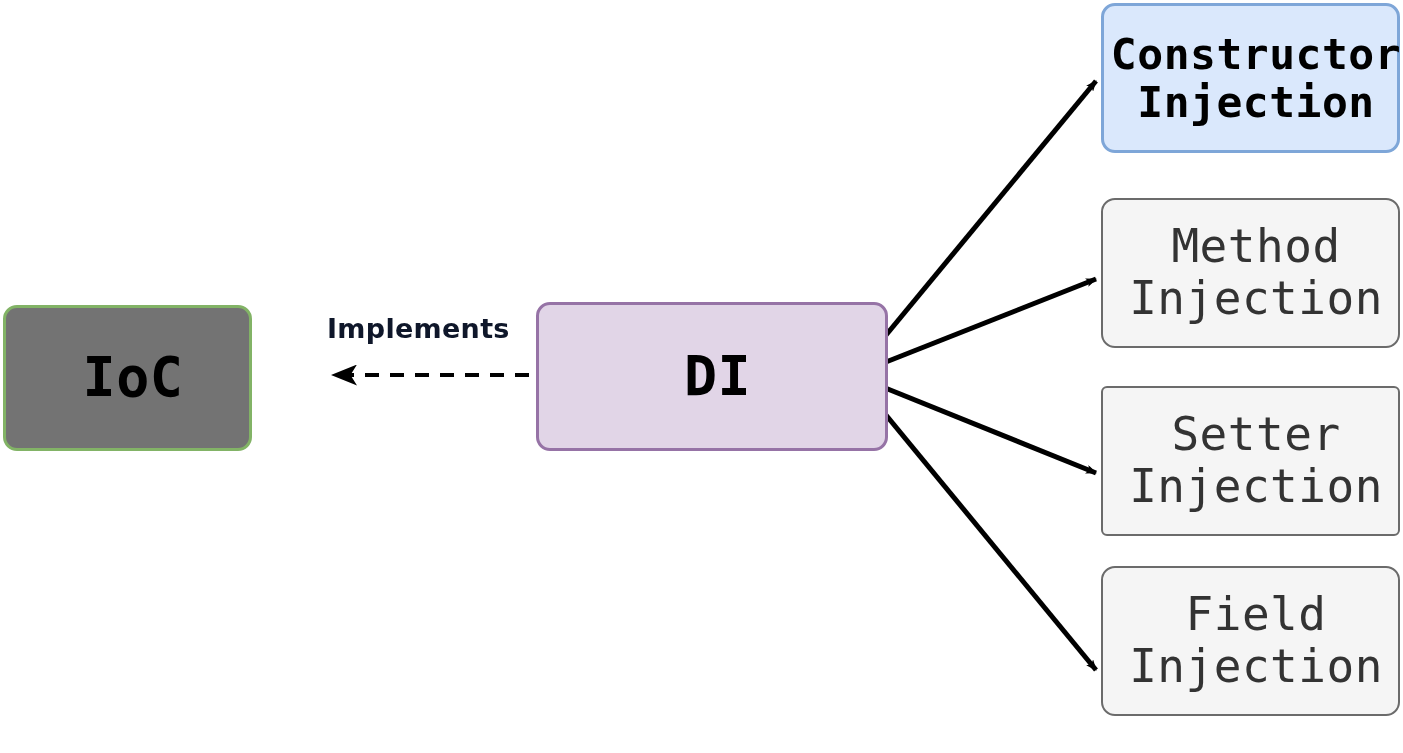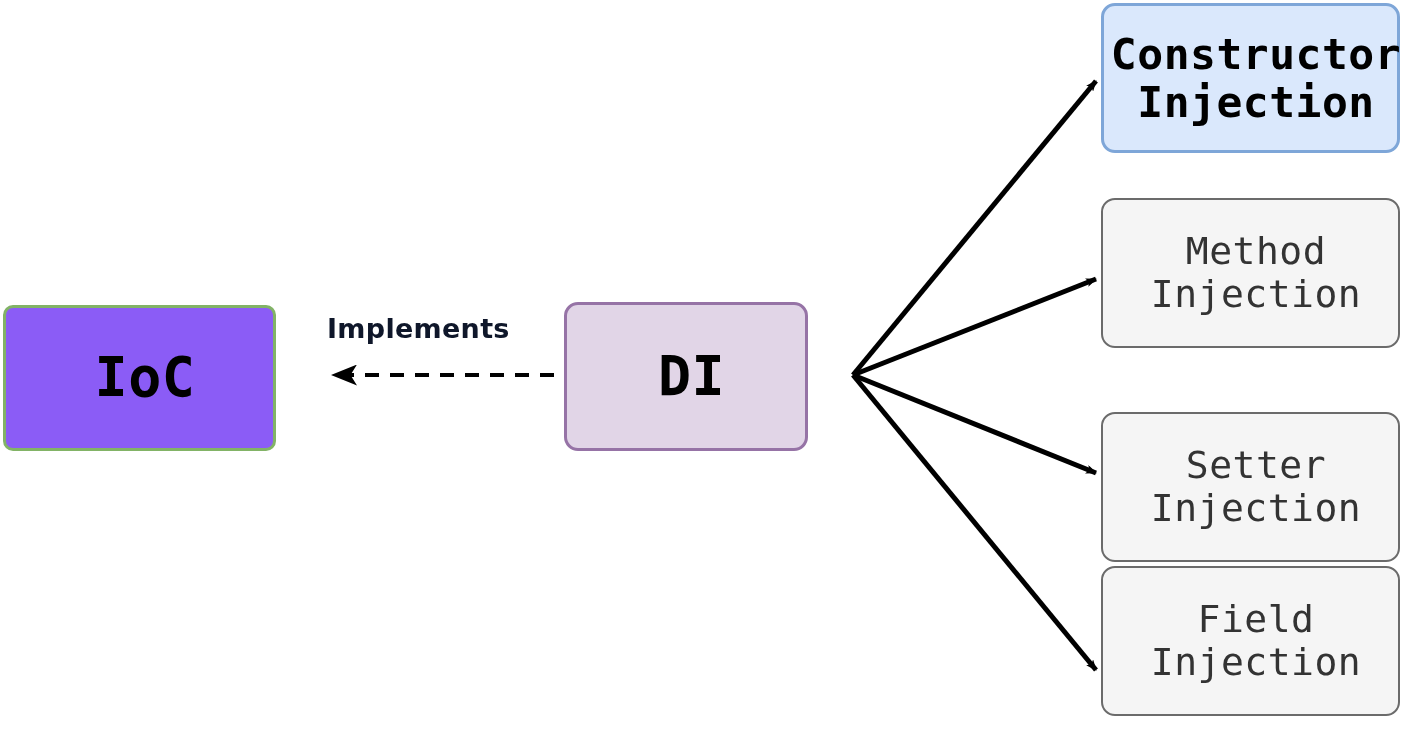--- a/index.html
+++ b/index.html
@@ -37,66 +37,65 @@
     border-style: solid;
     border-width: 3px;
     line-height: 1.12;
     white-space: pre-line;
     letter-spacing: 0.5px;
     padding-left: 11px;
   }
   .node-ioc {
     left: 3px;
     top: 305px;
-    width: 273px;
+    width: 249px;
     height: 146px;
-    background: #8b5cf6;
+    background: #737373;
     border-color: #82b366;
     color: #000000;
     font-size: 55px;
     font-family: "DejaVu Sans Mono", monospace;
     font-weight: 600;
-    border-radius: 10px;
   }
   .node-di {
-    left: 564px;
+    left: 536px;
     top: 302px;
-    width: 244px;
+    width: 352px;
     height: 149px;
     background: #e1d5e7;
     border-color: #9673a6;
     color: #000000;
     font-size: 55px;
     font-family: "DejaVu Sans Mono", monospace;
     font-weight: 600;
   }
   .node-right {
     left: 1101px;
     width: 299px;
     height: 150px;
-    font-size: 38px;
+    font-size: 46px;
     font-family: "DejaVu Sans Mono", monospace;
   }
   .node-constructor {
     top: 3px;
     background: #dae8fc;
     border-color: #7ea6d8;
     color: #000000;
     font-weight: 600;
     font-size: 43px;
   }
   .node-gray {
     background: #f5f5f5;
     border-color: #6b6b6b;
     border-width: 2px;
     color: #333333;
     font-weight: 500;
   }
   .node-method  { top: 198px; }
-  .node-setter  { top: 412px; }
+  .node-setter  { top: 386px; border-radius: 6px; }
   .node-field   { top: 566px; }
 
   .edge-label {
     position: absolute;
     left: 327px;
     top: 313px;
     font-family: "DejaVu Sans", sans-serif;
     font-size: 27px;
     font-weight: 600;
     color: #0f172a;

